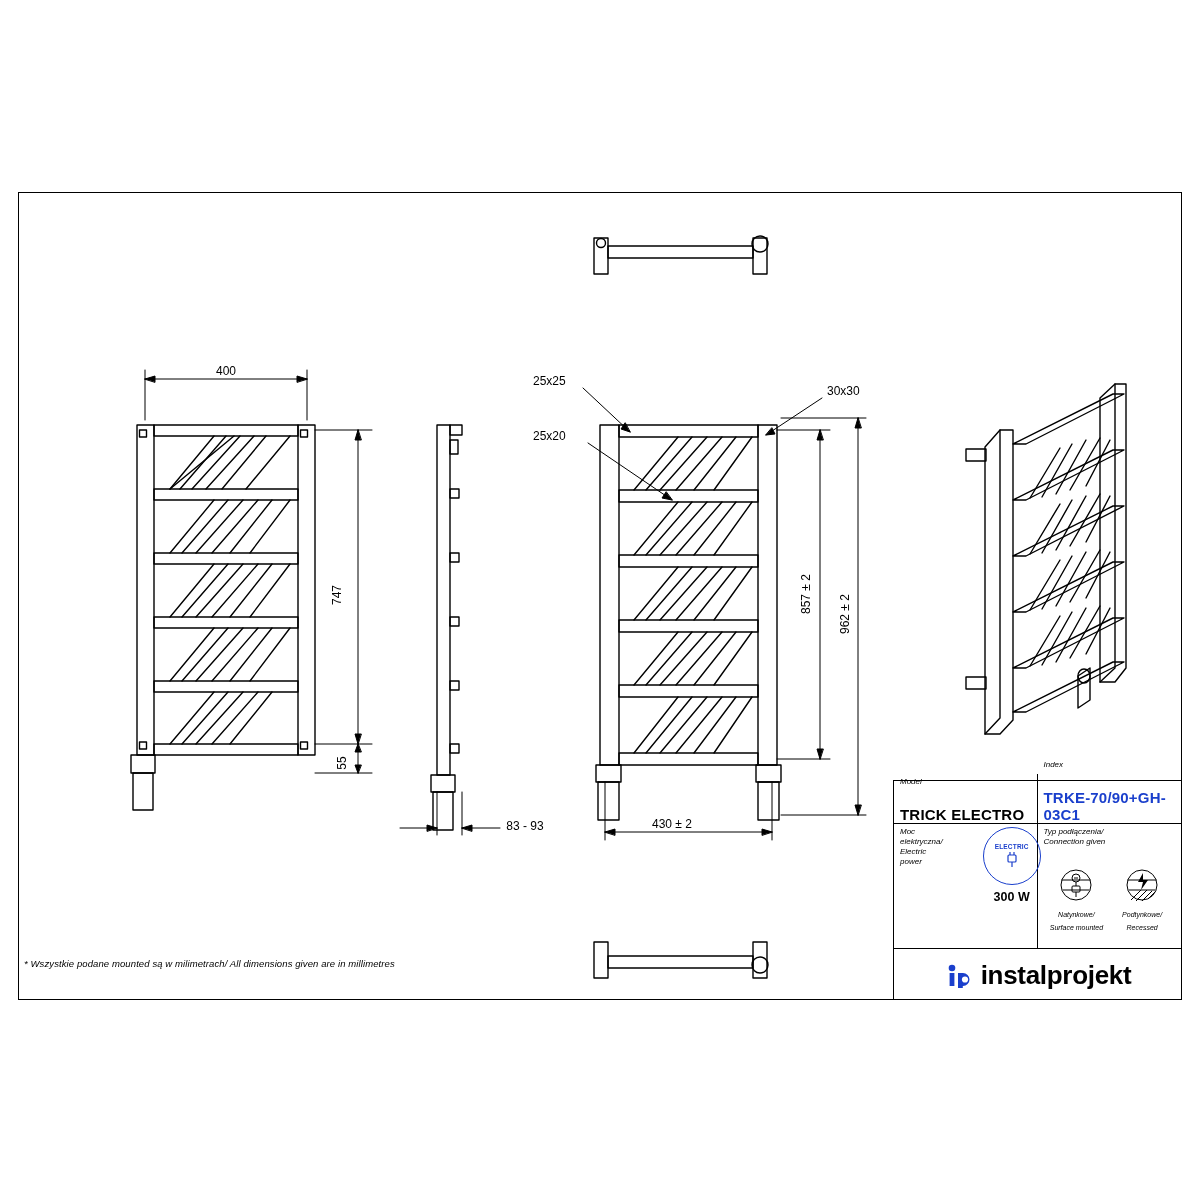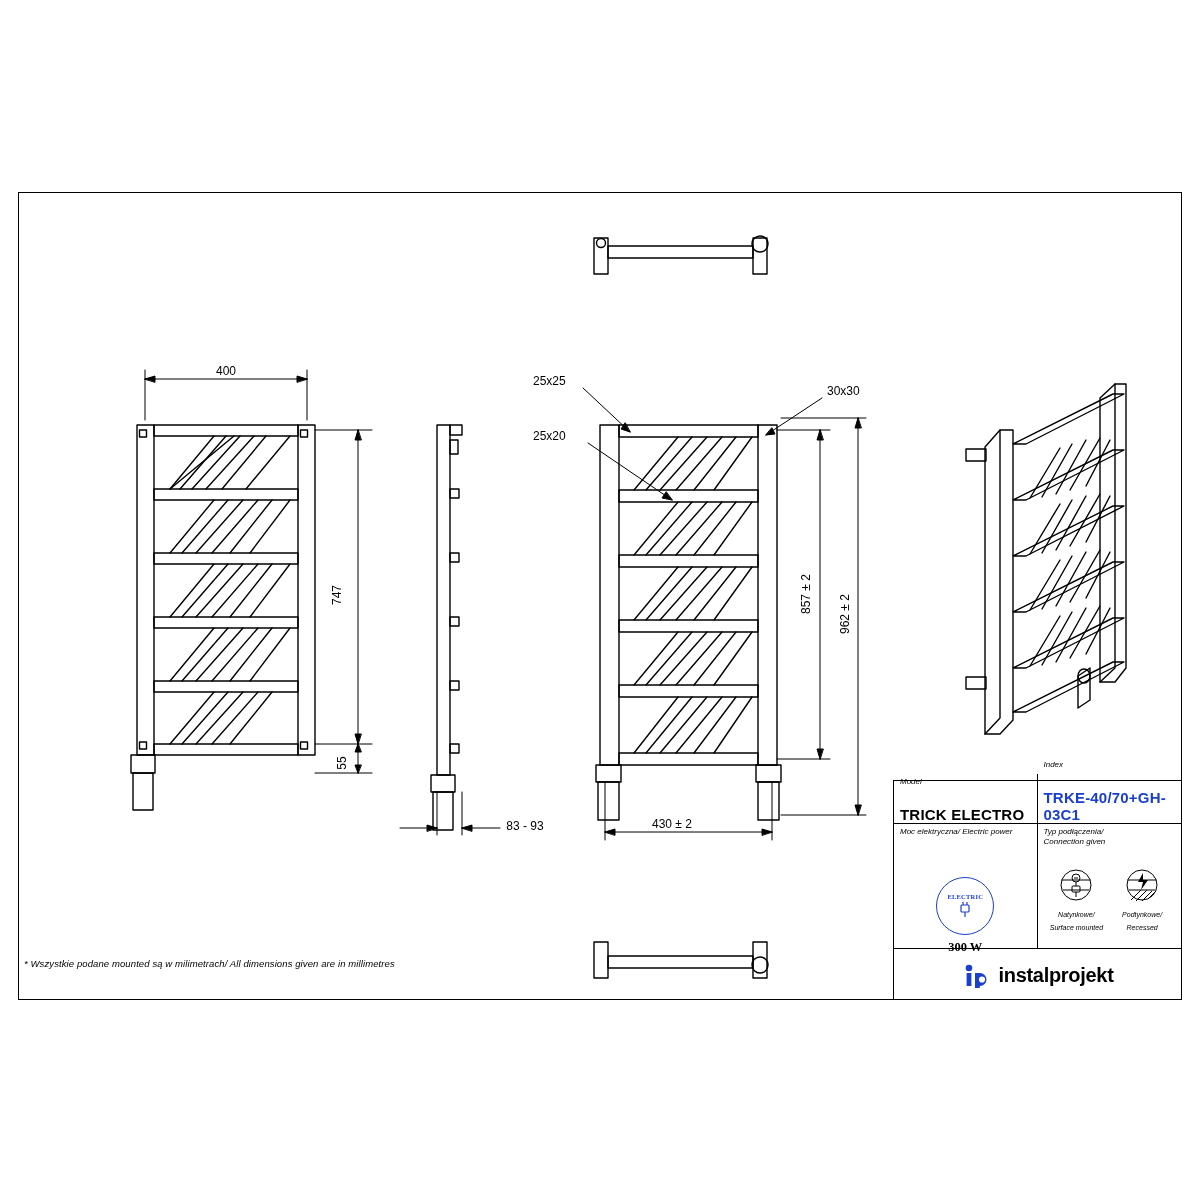--- a/index.html
+++ b/index.html
@@ -14,32 +14,32 @@
   .tb{position:absolute;left:893px;top:780px;width:288px;height:219px;border-left:1.2px solid #000;border-top:1.2px solid #000;box-sizing:border-box;}
   .tb-row1{display:flex;height:42px;border-bottom:1.2px solid #000;align-items:flex-end;}
   .tb-c{box-sizing:border-box;padding:3px 6px 0 6px;}
   .tb-c.left{width:50%;border-right:1.2px solid #000;}
   .tb-c.right{width:50%;}
   .tb-lab{font-size:8px;font-style:italic;line-height:10px;}
   .tb-val{font-size:15px;font-weight:bold;letter-spacing:.2px;margin-top:19px;}
   .tb-val.idx{color:#1a3fcc;}
   .tb-row2{display:flex;height:124px;}
   .tb-c2{box-sizing:border-box;padding:3px 6px;}
-  .tb-c2.left{width:50%;border-right:1.2px solid #000;display:flex;flex-direction:column;gap:40px;}
+  .tb-c2.left{width:50%;border-right:1.2px solid #000;display:flex;flex-direction:row;gap:40px;}
   .tb-c2.right{width:50%;display:flex;flex-direction:column;}
-  .elec-wrap{flex:1;display:flex;flex-direction:column;align-items:center;justify-content:center;font-family:Liberation Serif, serif;}
+  .elec-wrap{flex:1;display:flex;flex-direction:column;align-items:center;}
   .elec-circle{width:56px;height:56px;border:1.3px solid #1a3fcc;border-radius:50%;display:flex;flex-direction:column;align-items:center;justify-content:center;}
   .elec-txt{font-size:6.5px;font-weight:bold;color:#1a3fcc;letter-spacing:.2px;}
   .power{font-size:12.5px;font-weight:bold;margin-top:5px;}
   .conn-row{flex:1;display:flex;align-items:center;justify-content:space-around;padding-top:4px;}
   .conn-item{display:flex;flex-direction:column;align-items:center;width:64px;}
   .conn-cap{font-size:7px;font-style:italic;line-height:9px;text-align:center;margin-top:4px;}
   .tb-row3{height:52px;border-top:1.2px solid #000;display:flex;align-items:center;justify-content:center;}
   .logo{display:flex;align-items:center;gap:7px;}
-  .logo-txt{font-size:20px;font-weight:bold;letter-spacing:-.3px;}
+  .logo-txt{font-size:26px;font-weight:bold;letter-spacing:-.3px;}
 </style>
 </head>
 <body>
 
 <div id="sheet">
 
   <div class="frame"></div>
 
   <svg class="draw" viewBox="0 0 1200 1200">
     <g fill="none" stroke="#000" stroke-width="1.4" stroke-linejoin="round" stroke-linecap="round">
@@ -232,21 +232,21 @@
 
   <div class="tb">
 
     <div class="tb-row1">
       <div class="tb-c left">
         <div class="tb-lab">Model</div>
         <div class="tb-val">TRICK ELECTRO</div>
       </div>
       <div class="tb-c right">
         <div class="tb-lab">Index</div>
-        <div class="tb-val idx">TRKE-40/70+GH-03C1</div>
+        <div class="tb-val idx">TRKE-70/90+GH-03C1</div>
       </div>
     </div>
 
     <div class="tb-row2">
       <div class="tb-c2 left">
         <div class="tb-lab">Moc elektryczna/ Electric power</div>
         <div class="elec-wrap">
           <div class="elec-circle">
             <div class="elec-txt">ELECTRIC</div>
             <svg width="20" height="20" viewBox="0 0 20 20">

